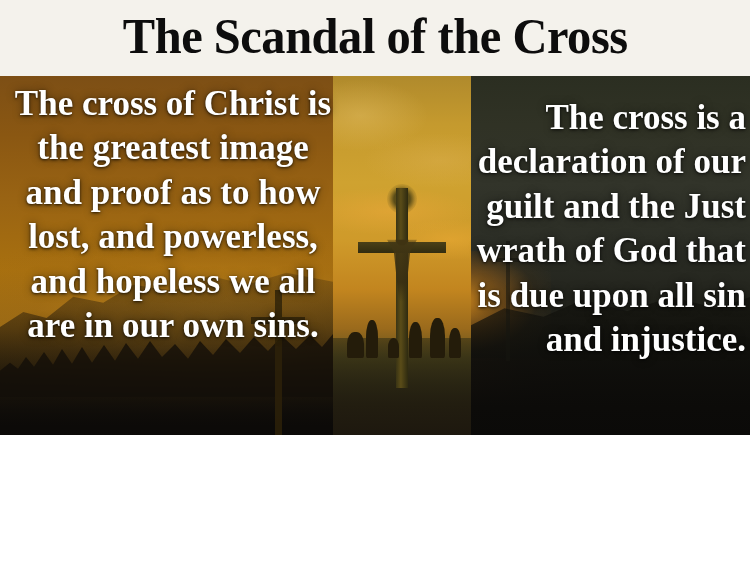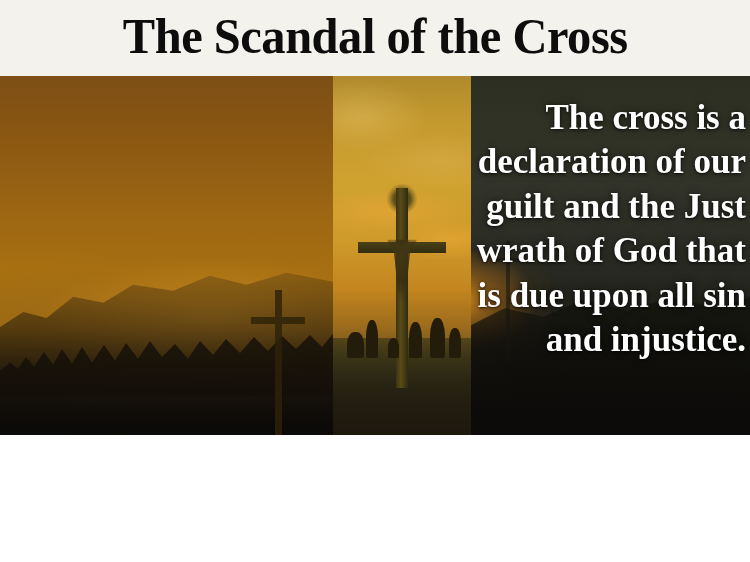--- a/index.html
+++ b/index.html
@@ -329,16 +329,17 @@
       <div class="glow2"></div>
       <div class="ridge2"></div>
       <div class="cross-far2">
         <div class="post"></div>
         <div class="beam"></div>
       </div>
     </div>
 
   </div>
 
+  <div class="quote quote-left">The cross of Christ is the greatest image and proof as to how lost, and powerless, and hopeless we all are in our own sins.</div>
 
   <div class="quote quote-right">The cross is a declaration of our guilt and the Just wrath of God that is due upon all sin and injustice.</div>
 
 </div>
 
 </body></html>

